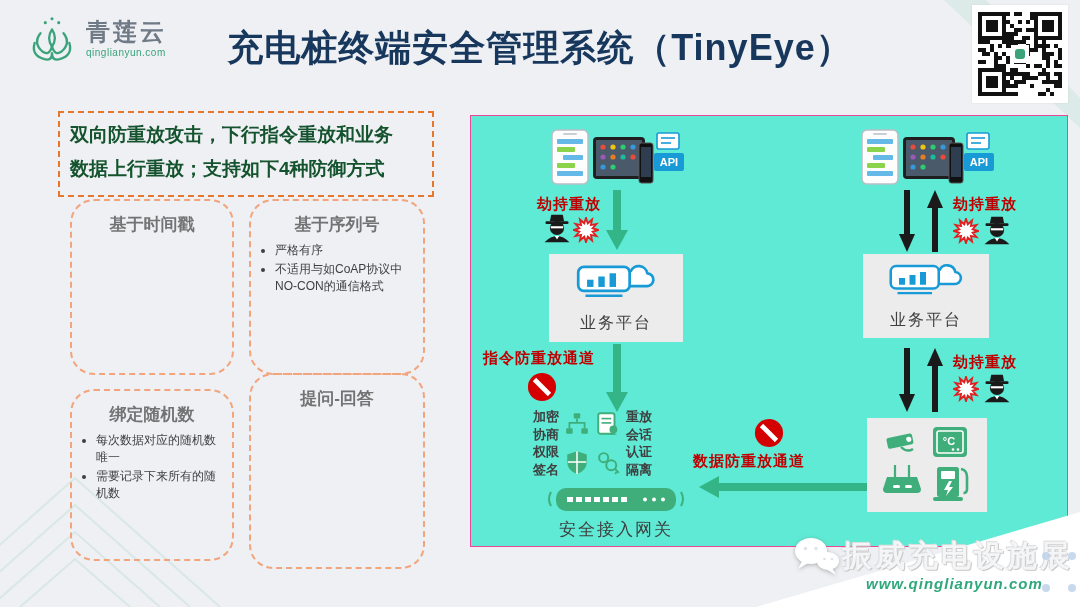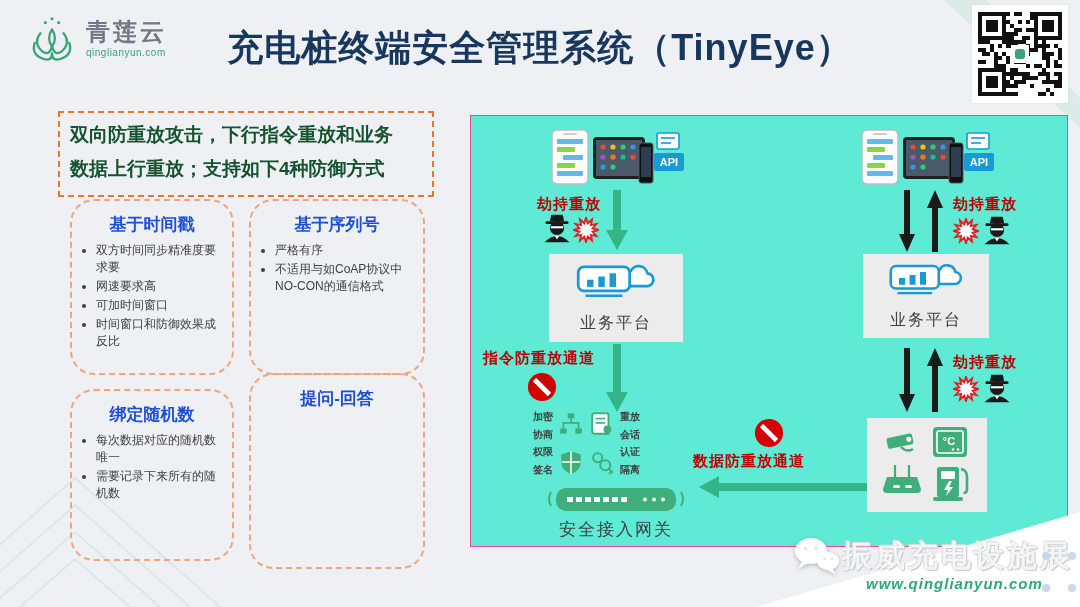--- a/index.html
+++ b/index.html
@@ -20,35 +20,35 @@
   .qm{background:transparent;}
   .qm.on{background:#111;}
   .qr-logo{position:absolute;left:33px;top:33px;width:18px;height:18px;background:#fff;
            display:flex;align-items:center;justify-content:center;}
   .qr-logo i{display:block;width:10px;height:10px;border-radius:3px;background:#3aa37a;}
   
   .intro-box{left:58px;top:111px;width:352px;height:72px;border:2px dashed #e8772e;
              padding:5px 10px;box-sizing:content-box;}
   .intro-box p{margin:0;font-size:19px;font-weight:bold;color:#14532d;line-height:34px;white-space:nowrap;}
   .card{border:2px dashed #f2a47c;border-radius:24px;background:transparent;}
-  .card h3{margin:12px 8px 4px;text-align:center;font-size:17px;font-weight:bold;color:#1d4ed8;}
+  .card h3{margin:12px 8px 4px;text-align:center;font-size:17px;font-weight:bold;color:#737373;}
   .card ul{margin:6px 6px 0 4px;padding-left:20px;}
   .card li{font-size:12px;color:#3f3f3f;line-height:1.42;margin-bottom:2px;}
   .card1{left:70px;top:199px;width:160px;height:172px;}
   .card2{left:249px;top:199px;width:172px;height:172px;}
   .card3{left:70px;top:389px;width:160px;height:168px;}
   .card4{left:249px;top:373px;width:172px;height:192px;}
   
   .panel{left:470px;top:115px;width:596px;height:430px;background:#5eead4;border:1px solid #ec4899;}
   .red-label{font-size:15px;font-weight:bold;color:#c00000;letter-spacing:1px;white-space:nowrap;}
   .node-box{background:#ececec;display:flex;flex-direction:column;align-items:center;justify-content:flex-end;gap:12px;}
   .node-label{font-size:16px;color:#3f3f3f;letter-spacing:2px;white-space:nowrap;}
   .features{display:flex;gap:5px;align-items:center;}
   .feat-col{display:flex;flex-direction:column;justify-content:space-between;height:70px;}
-  .feat-col span{font-size:10px;font-weight:bold;color:#3f3f3f;line-height:17px;font-family:Liberation Serif, serif;}
+  .feat-col span{font-size:13px;font-weight:bold;color:#3f3f3f;line-height:17px;font-family:Liberation Serif, serif;}
   .icon-col{display:flex;flex-direction:column;justify-content:space-between;height:64px;}
   
   .watermark{left:842px;top:536px;font-size:30px;font-weight:bold;color:#f4f5f7;
              letter-spacing:3px;white-space:nowrap;
              text-shadow:1px 1px 0 #c9c9c9,-1px -1px 0 #dddddd,0 0 2px #cccccc;}
   .website{left:866px;top:575px;font-size:15px;font-weight:bold;font-style:italic;color:#2fa87c;letter-spacing:1px;}
   .dot{position:absolute;width:8px;height:8px;border-radius:50%;background:#bcd0e8;opacity:.8;}
 </style>
 </head>
 <body>
@@ -531,26 +531,20 @@
     </div>
 </div>
 
 <div class="abs intro-box">
   <p>双向防重放攻击，下行指令重放和业务</p>
   <p>数据上行重放；支持如下4种防御方式</p>
 </div>
 
 <div class="abs card card1">
   <h3>基于时间戳</h3>
-  <ul>
-    <li>双方时间同步精准度要求要</li>
-    <li>网速要求高</li>
-    <li>可加时间窗口</li>
-    <li>时间窗口和防御效果成反比</li>
-  </ul>
 </div>
 
 <div class="abs card card2">
   <h3>基于序列号</h3>
   <ul>
     <li>严格有序</li>
     <li>不适用与如CoAP协议中NO-CON的通信格式</li>
   </ul>
 </div>
 

